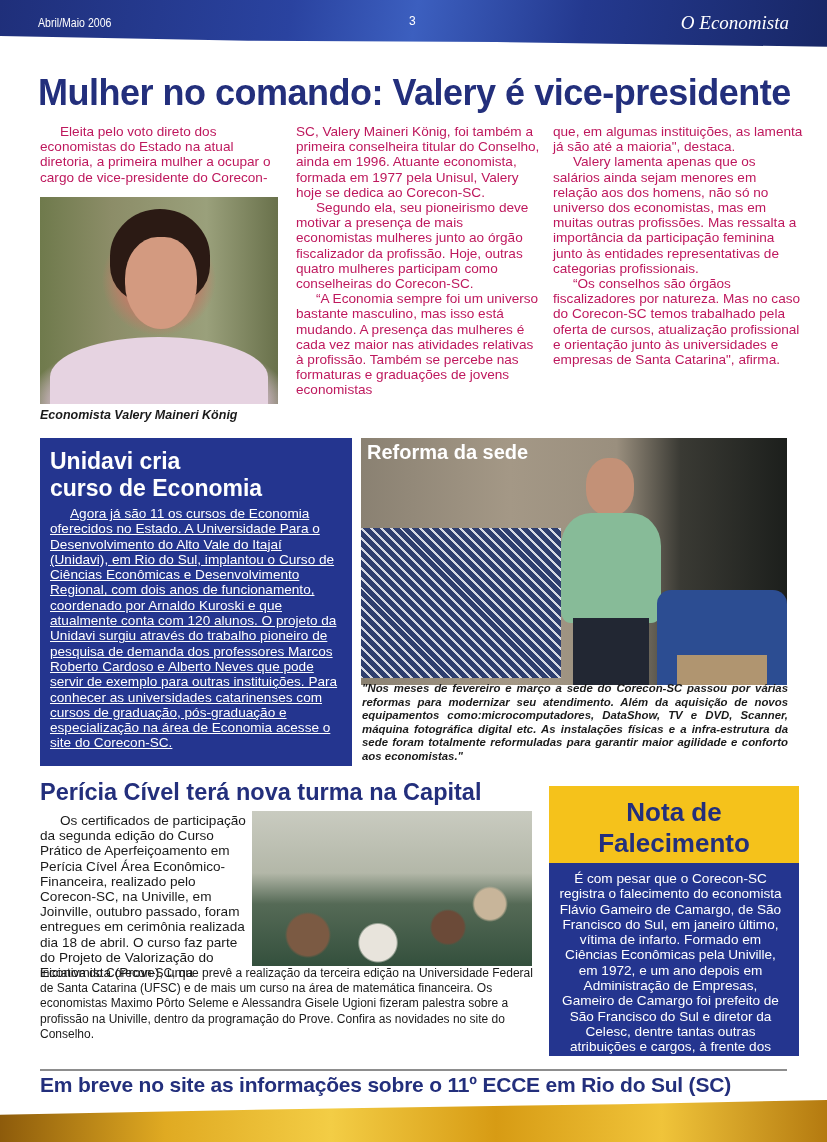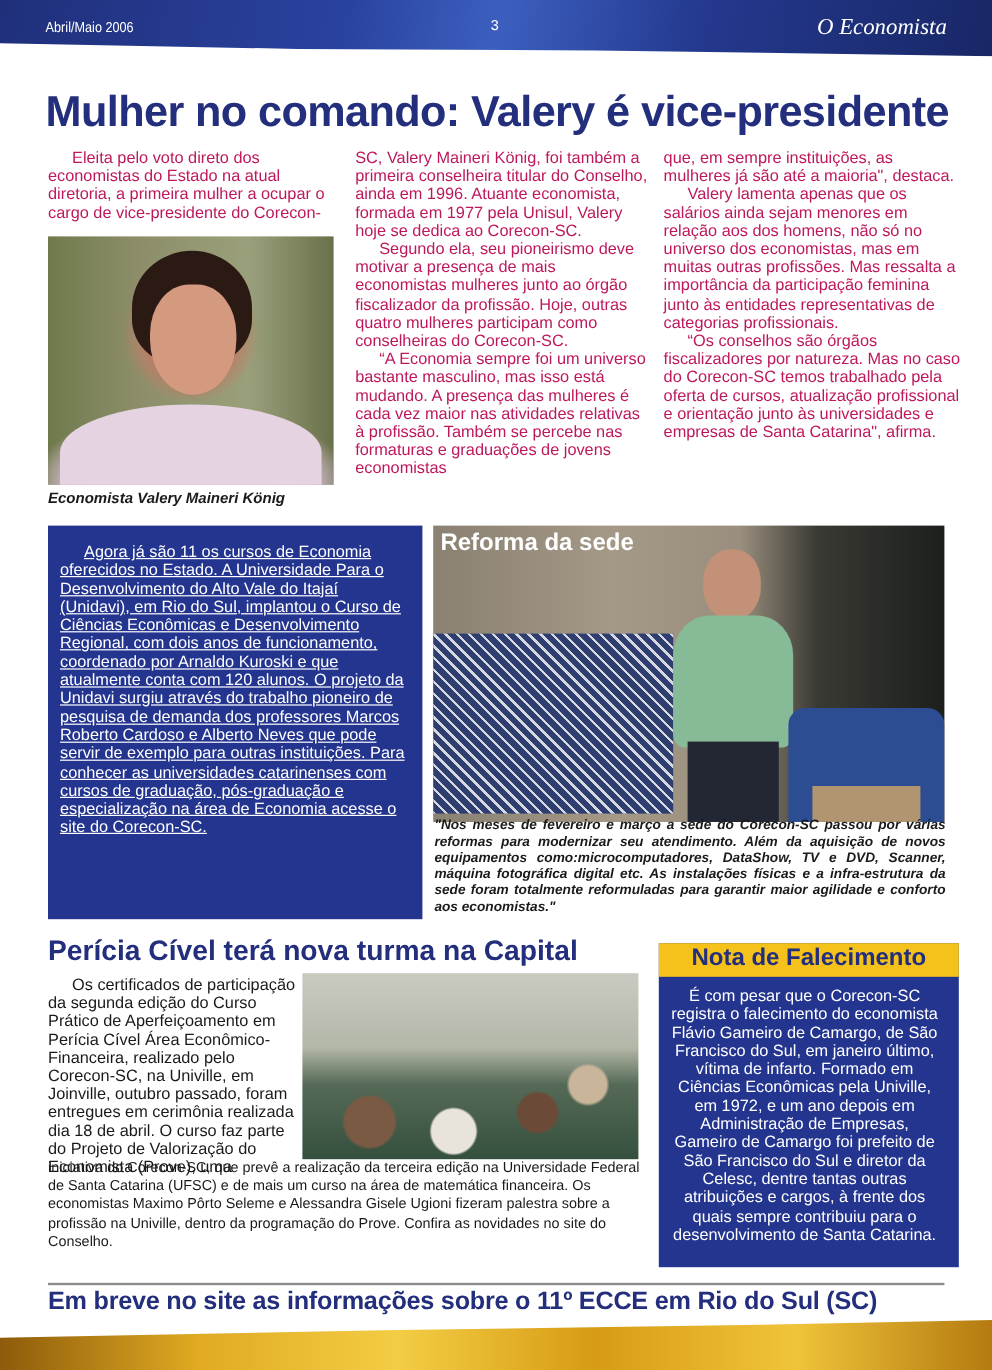--- a/index.html
+++ b/index.html
@@ -57,21 +57,21 @@
   .pericia-text-top p { text-indent: 20px; }
   .pericia-text-bottom { position: absolute; left: 40px; top: 966px; width: 505px; font-size: 12px; line-height: 15.2px; }
   .photo-class { left: 252px; top: 811px; width: 280px; height: 155px;
     background: radial-gradient(circle at 20% 80%, #7b5a43 0 8%, transparent 9%),
                 radial-gradient(circle at 45% 85%, #e8e4dc 0 9%, transparent 10%),
                 radial-gradient(circle at 70% 75%, #6b4a38 0 7%, transparent 8%),
                 radial-gradient(circle at 85% 60%, #c8b59a 0 6%, transparent 7%),
                 linear-gradient(180deg, #c9cbc0 0%, #b3b7a8 40%, #556a56 60%, #34503d 100%); }
 
   .nota { left: 549px; top: 786px; width: 250px; height: 270px; }
-  .nota-head { background: #f5c21b; color: #232f7c; font-size: 20px; font-weight: bold; text-align: center; padding: 1px 0 4px; }
+  .nota-head { background: #f5c21b; color: #232f7c; font-size: 26px; font-weight: bold; text-align: center; padding: 11px 0 4px; }
   .nota-body { font-size: 13.6px; line-height: 15.3px; text-align: center; padding: 8px 15px 0 8px; }
 
   .footer-rule { position: absolute; left: 40px; top: 1069px; width: 747px; height: 2px; background: #8d8d8d; }
   .footer-note { position: absolute; left: 40px; top: 1073px; font-size: 21px; font-weight: bold; color: #232f7c; white-space: nowrap; letter-spacing: -0.2px; }
   .footer-band { position: absolute; left: 0; top: 1100px; width: 827px; height: 42px;
     background: linear-gradient(90deg, #8d5b0b 0%, #e0aa22 20%, #f3cd45 40%, #d79b14 60%, #f0c43a 80%, #b47a10 100%);
     clip-path: polygon(0 35%, 40% 20%, 75% 10%, 100% 0, 100% 100%, 0 100%); }
 </style>
 </head>
 <body>
@@ -94,26 +94,30 @@
 </div>
 <div class="caption-valery">Economista Valery Maineri König</div>
 
 <div class="col col2">
   <p style="text-indent:0">SC, Valery Maineri König, foi também a primeira conselheira titular do Conselho, ainda em 1996. Atuante economista, formada em 1977 pela Unisul, Valery hoje se dedica ao Corecon-SC.</p>
   <p>Segundo ela, seu pioneirismo deve motivar a presença de mais economistas mulheres junto ao órgão fiscalizador da profissão. Hoje, outras quatro mulheres participam como conselheiras do Corecon-SC.</p>
   <p>“A Economia sempre foi um universo bastante masculino, mas isso está mudando. A presença das mulheres é cada vez maior nas atividades relativas à profissão. Também se percebe nas formaturas e graduações de jovens economistas</p>
 </div>
 
 <div class="col col3">
-  <p style="text-indent:0">que, em sempre instituições, as mulheres já são até a maioria", destaca.</p>
+  <p style="text-indent:0">que, em algumas instituições, as lamenta já são até a maioria", destaca.</p>
   <p>Valery lamenta apenas que os salários ainda sejam menores em relação aos dos homens, não só no universo dos economistas, mas em muitas outras profissões. Mas ressalta a importância da participação feminina junto às entidades representativas de categorias profissionais.</p>
   <p>“Os conselhos são órgãos fiscalizadores por natureza. Mas no caso do Corecon-SC temos trabalhado pela oferta de cursos, atualização profissional e orientação junto às universidades e empresas de Santa Catarina", afirma.</p>
 </div>
 
 <div class="box-blue unidavi">
+  <div class="unidavi-title">
+    <div>Unidavi cria</div>
+    <div>curso de Economia</div>
+  </div>
   <div class="unidavi-body">
     <p>Agora já são 11 os cursos de Economia oferecidos no Estado. A Universidade Para o Desenvolvimento do Alto Vale do Itajaí (Unidavi), em Rio do Sul, implantou o Curso de Ciências Econômicas e Desenvolvimento Regional, com dois anos de funcionamento, coordenado por Arnaldo Kuroski e que atualmente conta com 120 alunos. O projeto da Unidavi surgiu através do trabalho pioneiro de pesquisa de demanda dos professores Marcos Roberto Cardoso e Alberto Neves que pode servir de exemplo para outras instituições. Para conhecer as universidades catarinenses com  cursos de graduação, pós-graduação e especialização na área de Economia acesse o site do Corecon-SC.</p>
   </div>
 </div>
 
 <div class="photo photo-reforma">
   <div class="chairs"></div>
   <div class="man">
     <div class="man-head"></div>
     <div class="man-shirt"></div>

